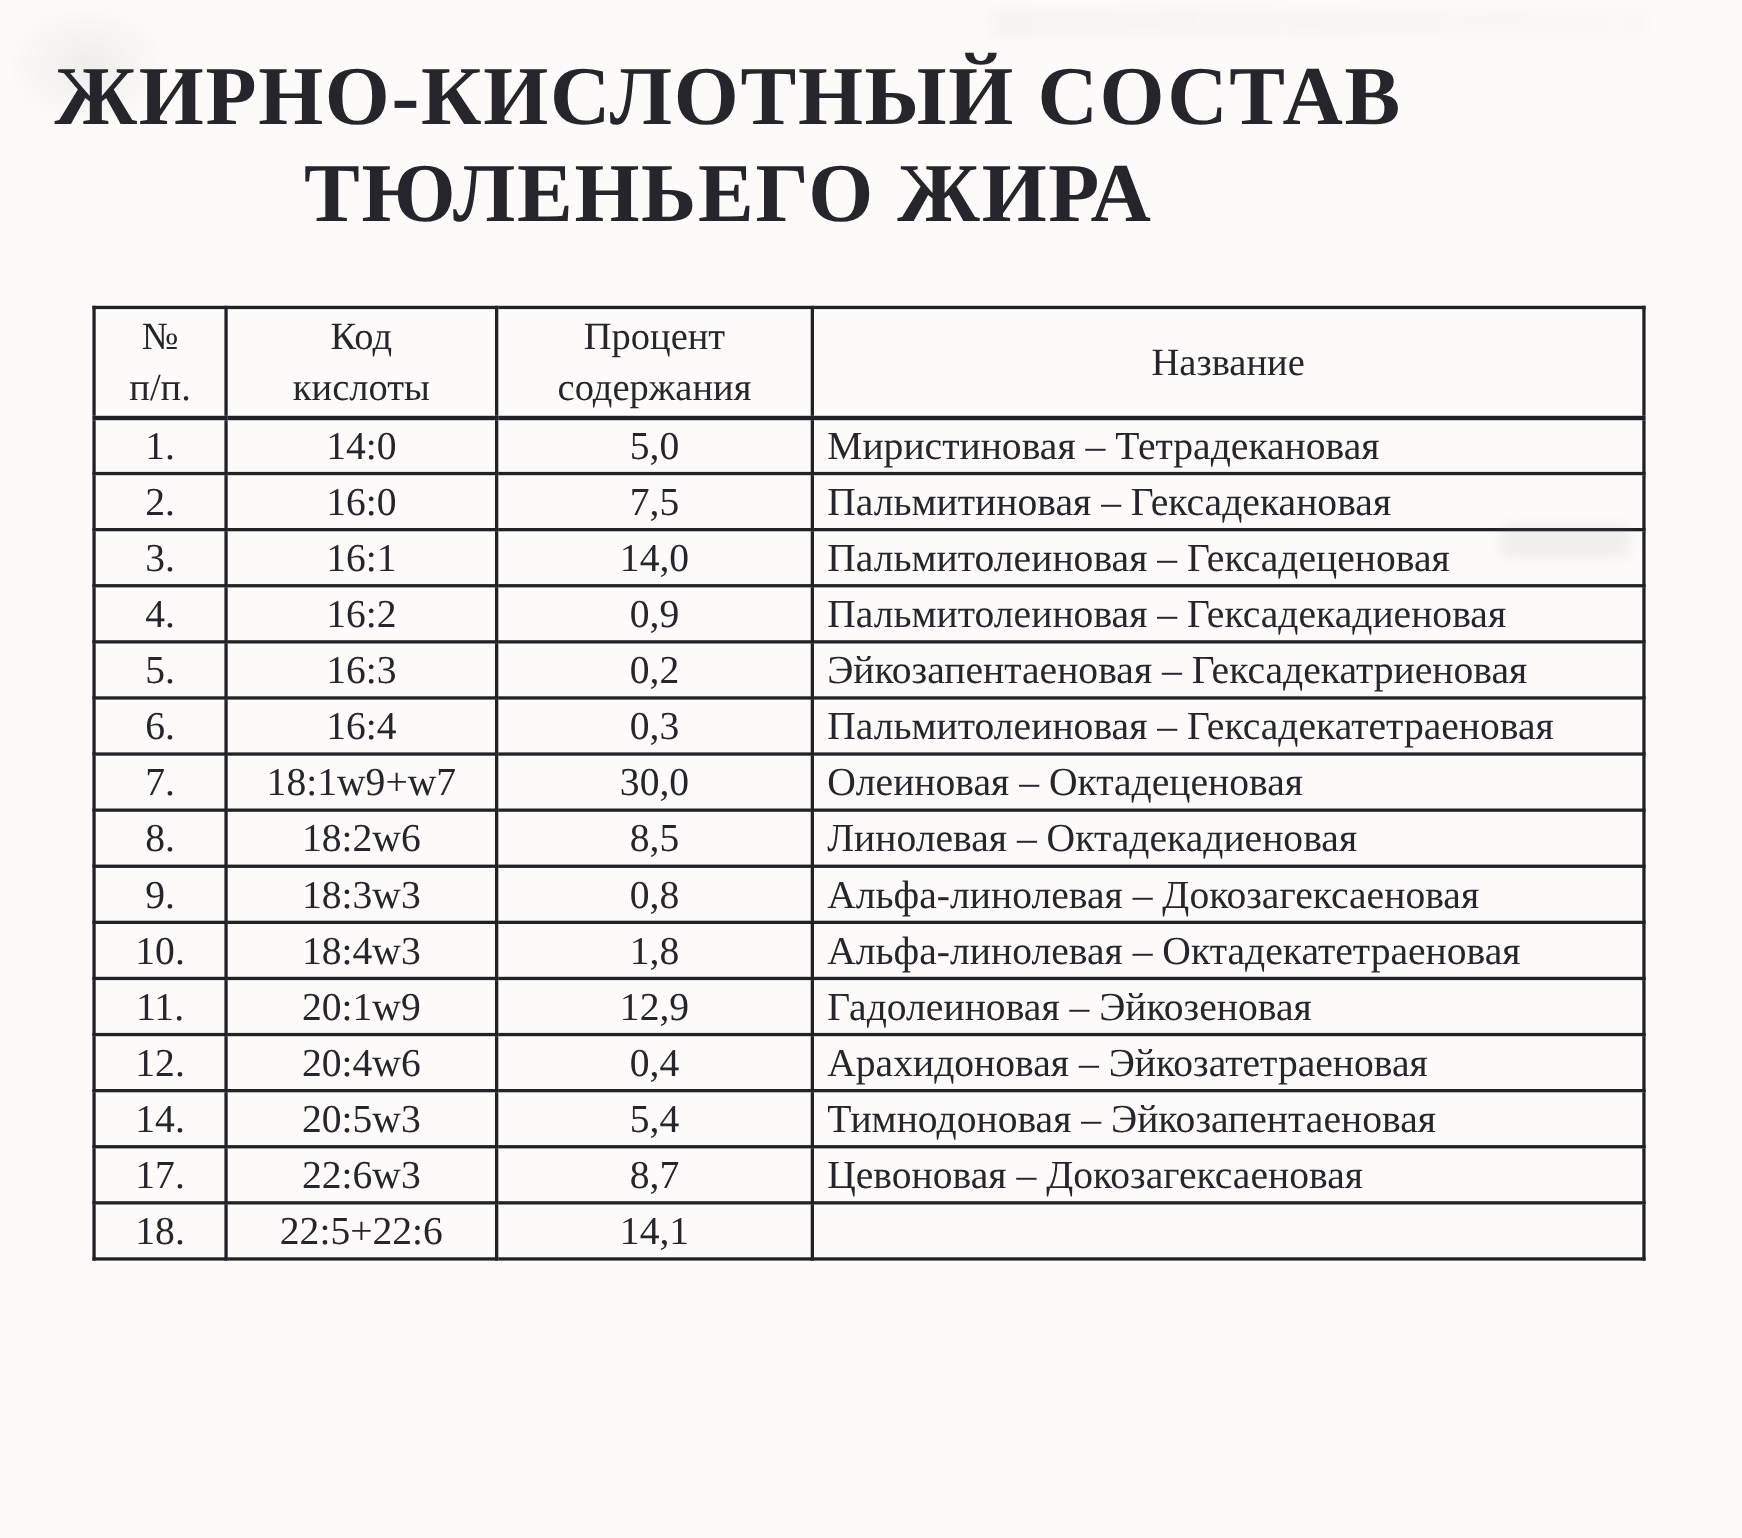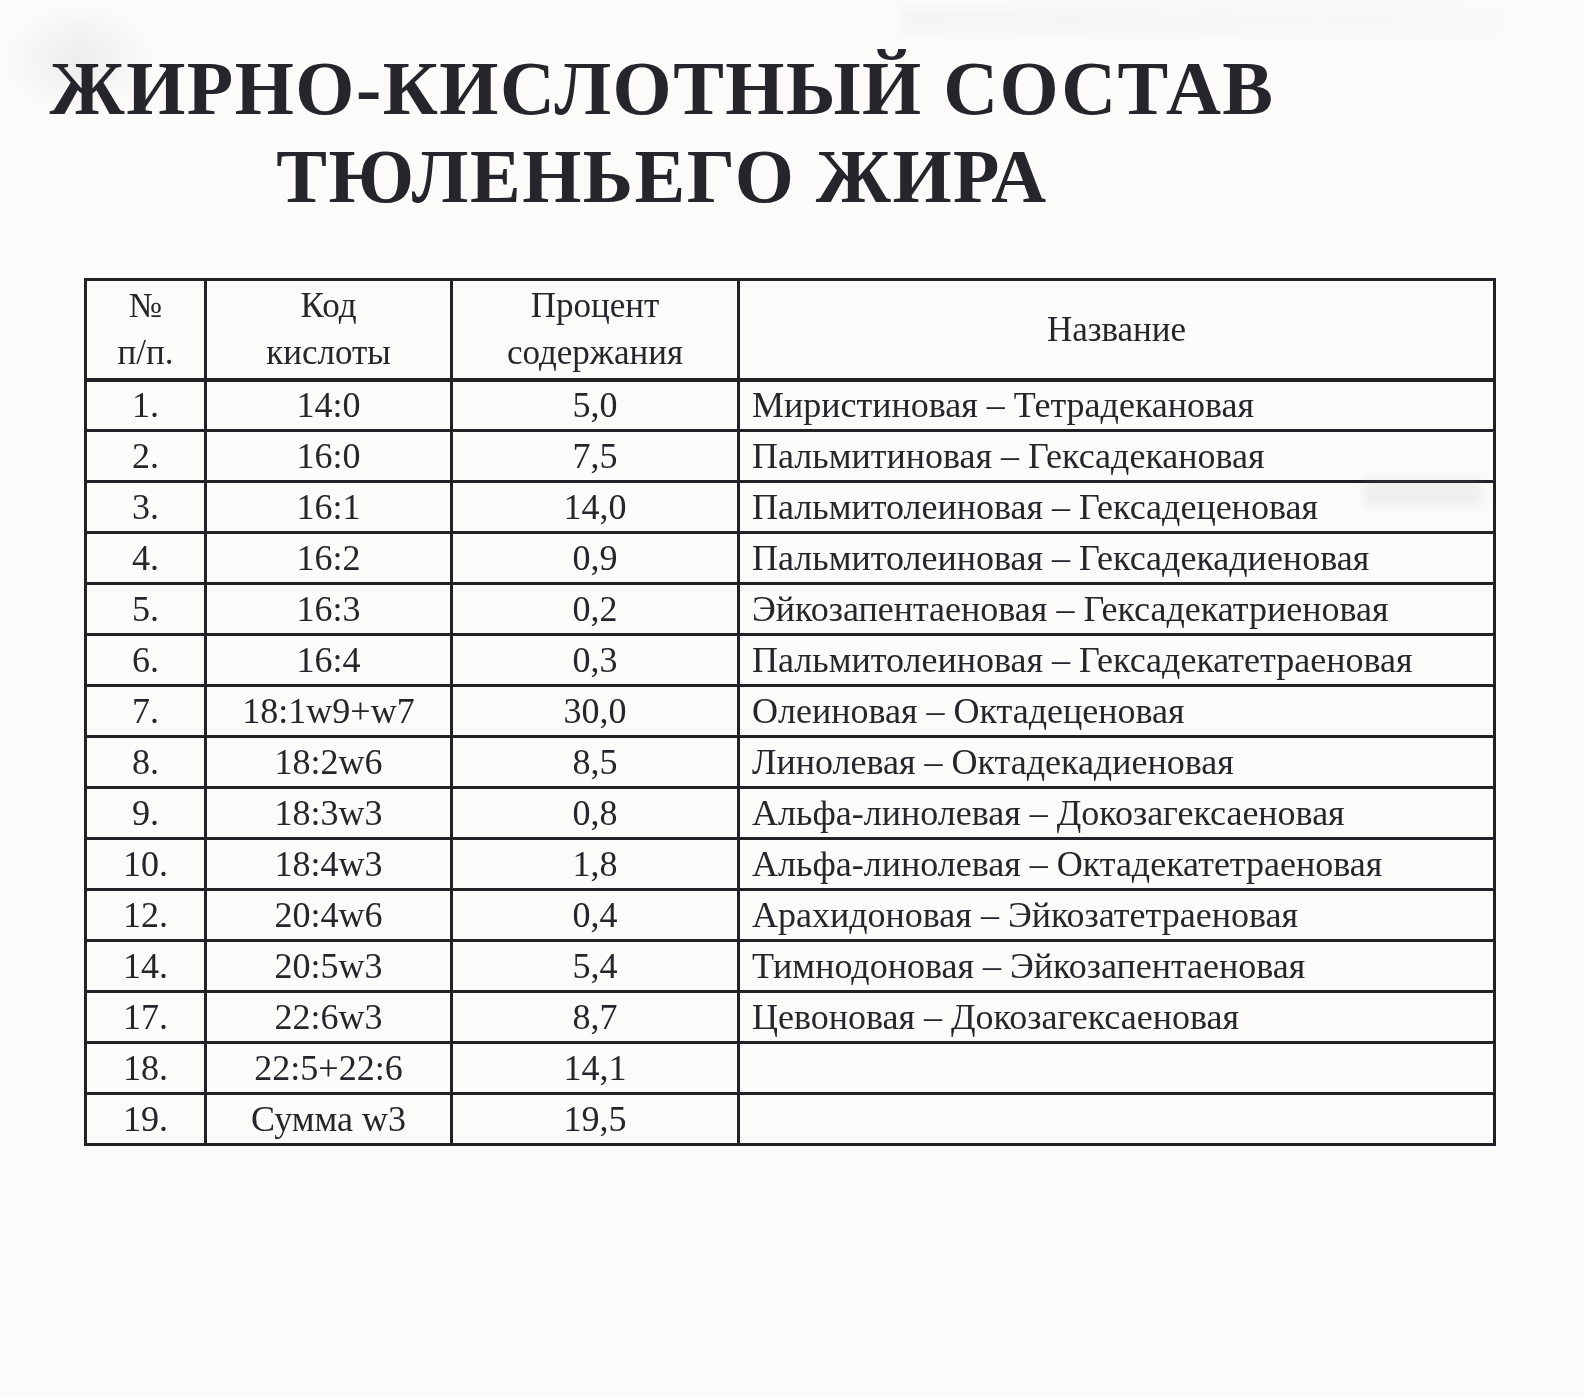--- a/index.html
+++ b/index.html
@@ -172,20 +172,26 @@
         <td class="col2">0,8</td>
         <td class="col3">Альфа-линолевая – Докозагексаеновая</td>
       </tr>
       <tr>
         <td class="col0">10.</td>
         <td class="col1">18:4w3</td>
         <td class="col2">1,8</td>
         <td class="col3">Альфа-линолевая – Октадекатетраеновая</td>
       </tr>
       <tr>
+        <td class="col0">11.</td>
+        <td class="col1">20:1w9</td>
+        <td class="col2">12,9</td>
+        <td class="col3">Гадолеиновая – Эйкозеновая</td>
+      </tr>
+      <tr>
         <td class="col0">12.</td>
         <td class="col1">20:4w6</td>
         <td class="col2">0,4</td>
         <td class="col3">Арахидоновая – Эйкозатетраеновая</td>
       </tr>
       <tr>
         <td class="col0">14.</td>
         <td class="col1">20:5w3</td>
         <td class="col2">5,4</td>
         <td class="col3">Тимнодоновая – Эйкозапентаеновая</td>
@@ -195,22 +201,16 @@
         <td class="col1">22:6w3</td>
         <td class="col2">8,7</td>
         <td class="col3">Цевоновая – Докозагексаеновая</td>
       </tr>
       <tr>
         <td class="col0">18.</td>
         <td class="col1">22:5+22:6</td>
         <td class="col2">14,1</td>
         <td class="col3"></td>
       </tr>
-      <tr>
-        <td class="col0">19.</td>
-        <td class="col1">Сумма w3</td>
-        <td class="col2">19,5</td>
-        <td class="col3"></td>
-      </tr>
     </tbody>
 </table>
 
 <div class="scan-smudge smudge-ghost-row3"></div>
 
 </body></html>

